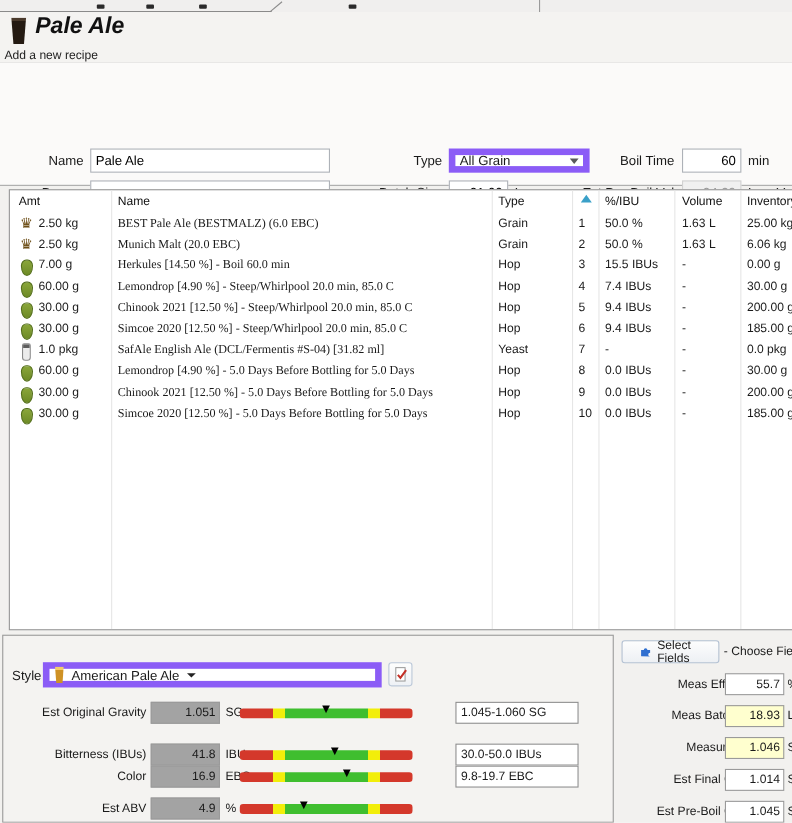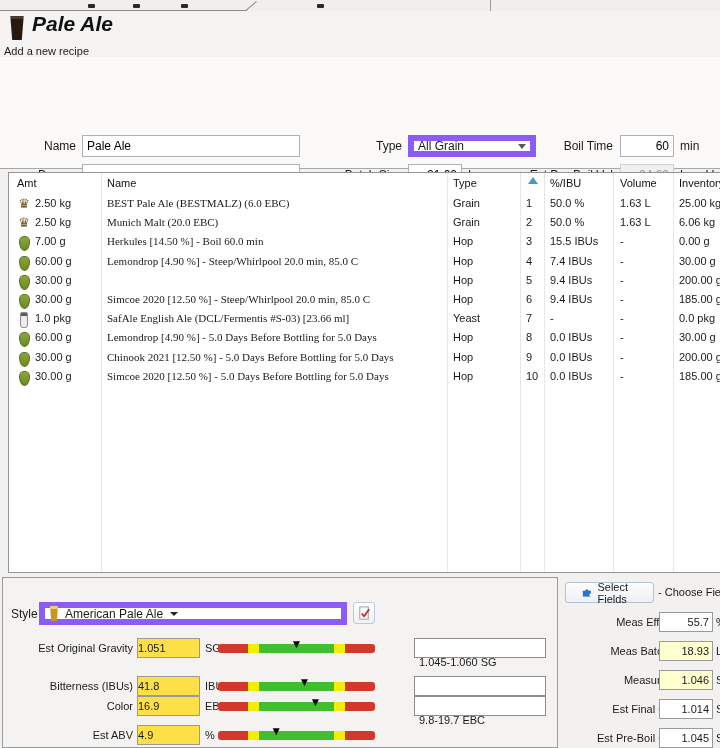--- a/index.html
+++ b/index.html
@@ -58,29 +58,29 @@
   .sg{position:absolute;left:2px;top:577px;width:556px;height:171px;box-sizing:border-box;border:1px solid #9a9a9a;background:#f4f3f1;}
   .sg-titlebar{position:relative;height:20px;border-bottom:1px solid #8d8d8d;}
   .sg-titlebar b{position:absolute;left:6px;top:3px;font-size:11.5px;}
   .sg-stylelbl{position:absolute;left:8px;top:29px;font-size:12px;}
   .sg .combo{left:36px;top:24px;width:308px;height:23px;}
   .glass-sm{display:inline-block;width:10px;height:15px;margin-right:6px;background:linear-gradient(#f2cd6a 0 20%,#cf9225 20%);
             clip-path:polygon(10% 0,90% 0,78% 100%,22% 100%);}
   .sg .tool-btn{left:350px;top:24px;width:22px;height:22px;}
   .grow{position:absolute;left:0;width:556px;height:20px;font-size:11px;}
   .grow .glbl{position:absolute;left:0;top:4px;width:130px;text-align:right;white-space:nowrap;}
-  .grow .gval{position:absolute;left:134px;top:0;width:63px;height:20px;box-sizing:border-box;border:1px solid #9a9a9a;background:#fde047;
-              padding:3px 3px 0 0;}
+  .grow .gval{position:absolute;left:134px;top:0;width:63px;height:20px;box-sizing:border-box;border:1px solid #9a9a9a;background:#a3a3a3;
+              text-align:right;padding:3px 3px 0 0;}
   .grow .gunit{position:absolute;left:202px;top:4px;}
   .grow .gbar{position:absolute;left:215px;top:6px;width:157px;height:9px;border-radius:3px;
         background:linear-gradient(to right,#d4382b 0 19%,#f2ee0a 19% 26%,#3fbe2f 26% 74%,#f2ee0a 74% 81%,#d4382b 81% 100%);}
   .grow .marker{position:absolute;top:-6px;transform:translateX(-50%);font-size:12px;line-height:12px;color:#000;}
   .grow .marker::after{content:"▼";}
-  .grow .grange{position:absolute;left:411px;top:0;width:132px;height:20px;box-sizing:border-box;border:1px solid #8e8e8e;background:#fff;
-                padding:17px 0 0 4px;white-space:nowrap;}
+  .grow .grange{position:absolute;left:411px;top:0;width:112px;height:20px;box-sizing:border-box;border:1px solid #8e8e8e;background:#fff;
+                padding:3px 0 0 4px;white-space:nowrap;}
   
   .fp{position:absolute;left:558px;top:577px;width:162px;height:171px;font-size:11px;}
   .sf-btn{position:absolute;left:7px;top:5px;width:89px;height:21px;box-sizing:border-box;border:1px solid #b4c2d4;border-radius:3px;
           background:linear-gradient(#fdfdfd,#edf0f4);display:flex;align-items:center;justify-content:center;gap:4px;cursor:pointer;font-size:11px;padding-left:16px;}
   .choose-hint{position:absolute;left:100px;top:9px;white-space:nowrap;}
   .frow{position:absolute;left:0;width:200px;height:20px;}
   .frow .flbl{position:absolute;right:65px;top:4px;white-space:nowrap;}
   .frow .fval{position:absolute;left:101px;top:0;width:54px;height:20px;box-sizing:border-box;border:1px solid #9a9a9a;background:#fff;
               text-align:right;padding:3px 3px 0 16px;}
   .frow .funit{position:absolute;left:158px;top:4px;white-space:nowrap;}
@@ -208,40 +208,41 @@
       <span class="c-name">Lemondrop [4.90 %] - Steep/Whirlpool  20.0 min, 85.0 C</span>
       <span class="c-type">Hop</span>
       <span class="c-num">4</span>
       <span class="c-pct">7.4 IBUs</span>
       <span class="c-vol">-</span>
       <span class="c-inv">30.00 g</span>
     </div>
         <div class="trow">
       <span class="c-icon"><i class="icon hop"></i></span>
       <span class="c-amt">30.00 g</span>
+      <span class="c-name">Chinook 2021 [12.50 %] - Steep/Whirlpool  20.0 min, 85.0 C</span>
       <span class="c-type">Hop</span>
       <span class="c-num">5</span>
       <span class="c-pct">9.4 IBUs</span>
       <span class="c-vol">-</span>
       <span class="c-inv">200.00 g</span>
     </div>
         <div class="trow">
       <span class="c-icon"><i class="icon hop"></i></span>
       <span class="c-amt">30.00 g</span>
       <span class="c-name">Simcoe 2020 [12.50 %] - Steep/Whirlpool  20.0 min, 85.0 C</span>
       <span class="c-type">Hop</span>
       <span class="c-num">6</span>
       <span class="c-pct">9.4 IBUs</span>
       <span class="c-vol">-</span>
       <span class="c-inv">185.00 g</span>
     </div>
         <div class="trow">
       <span class="c-icon"><i class="icon yeast"></i></span>
       <span class="c-amt">1.0 pkg</span>
-      <span class="c-name">SafAle English Ale (DCL/Fermentis #S-03) [23.66 ml]</span>
+      <span class="c-name">SafAle English Ale (DCL/Fermentis #S-04) [31.82 ml]</span>
       <span class="c-type">Yeast</span>
       <span class="c-num">7</span>
       <span class="c-pct">-</span>
       <span class="c-vol">-</span>
       <span class="c-inv">0.0 pkg</span>
     </div>
         <div class="trow">
       <span class="c-icon"><i class="icon hop"></i></span>
       <span class="c-amt">60.00 g</span>
       <span class="c-name">Lemondrop [4.90 %] - 5.0 Days Before Bottling for 5.0 Days</span>

